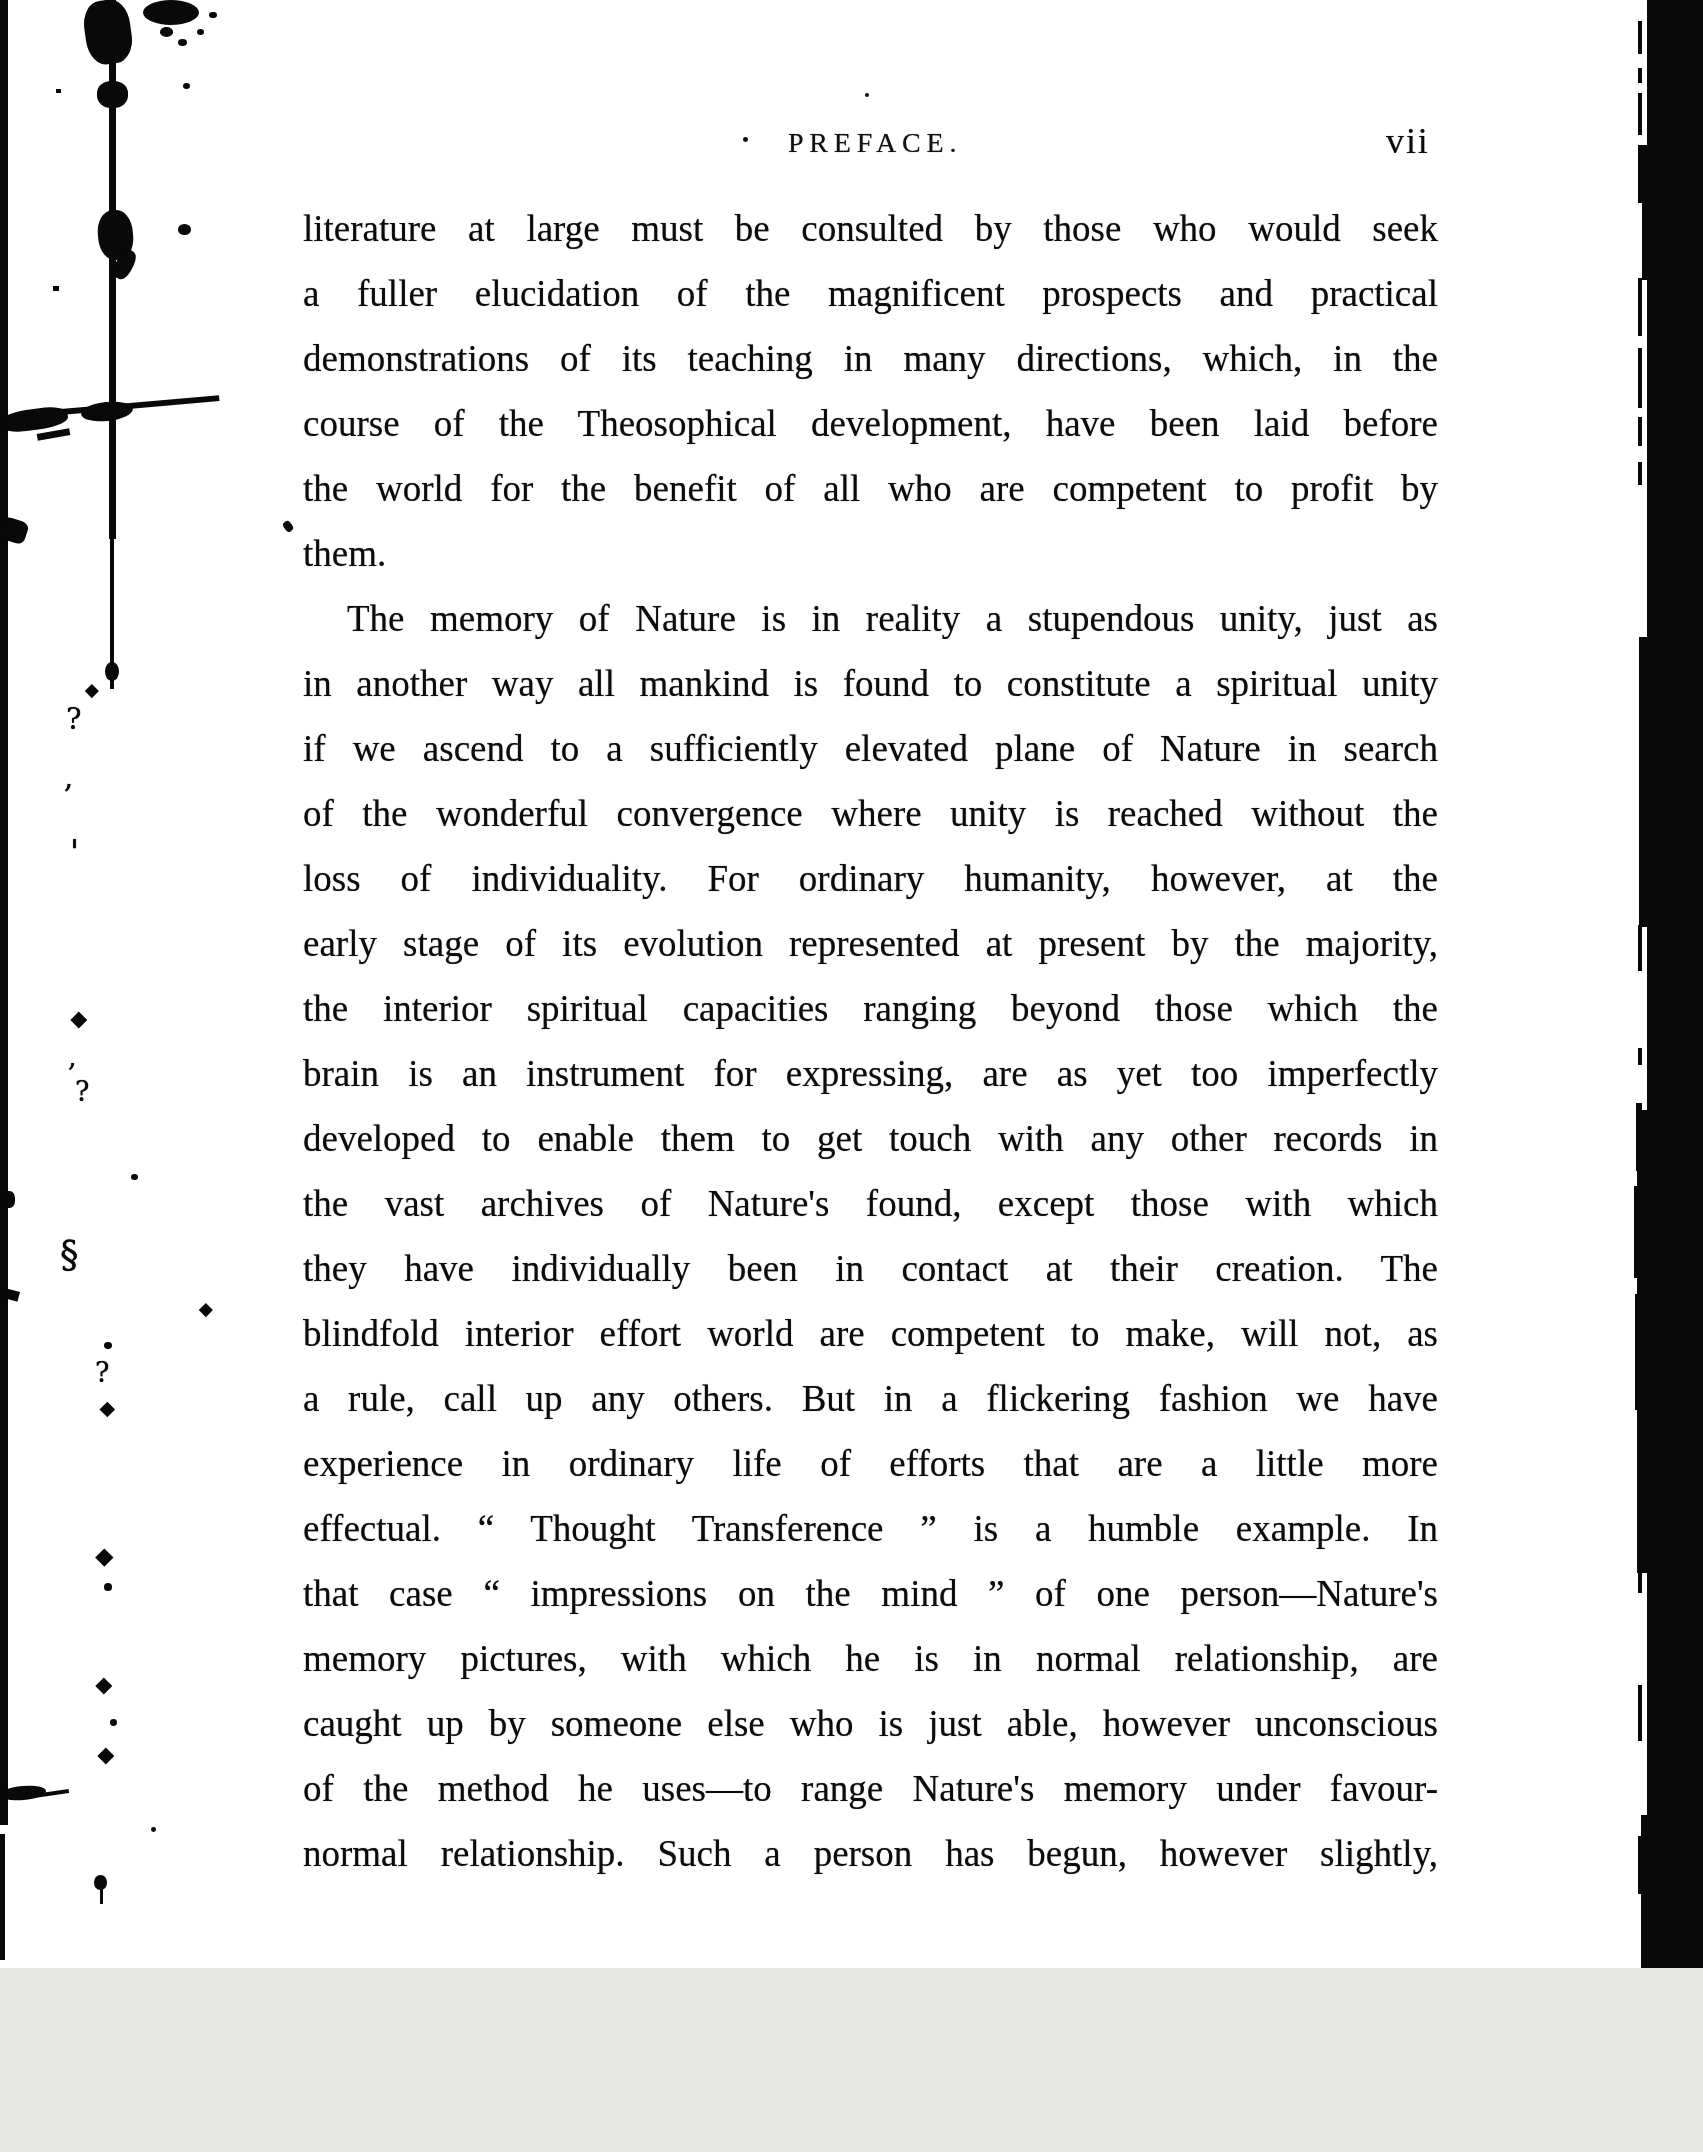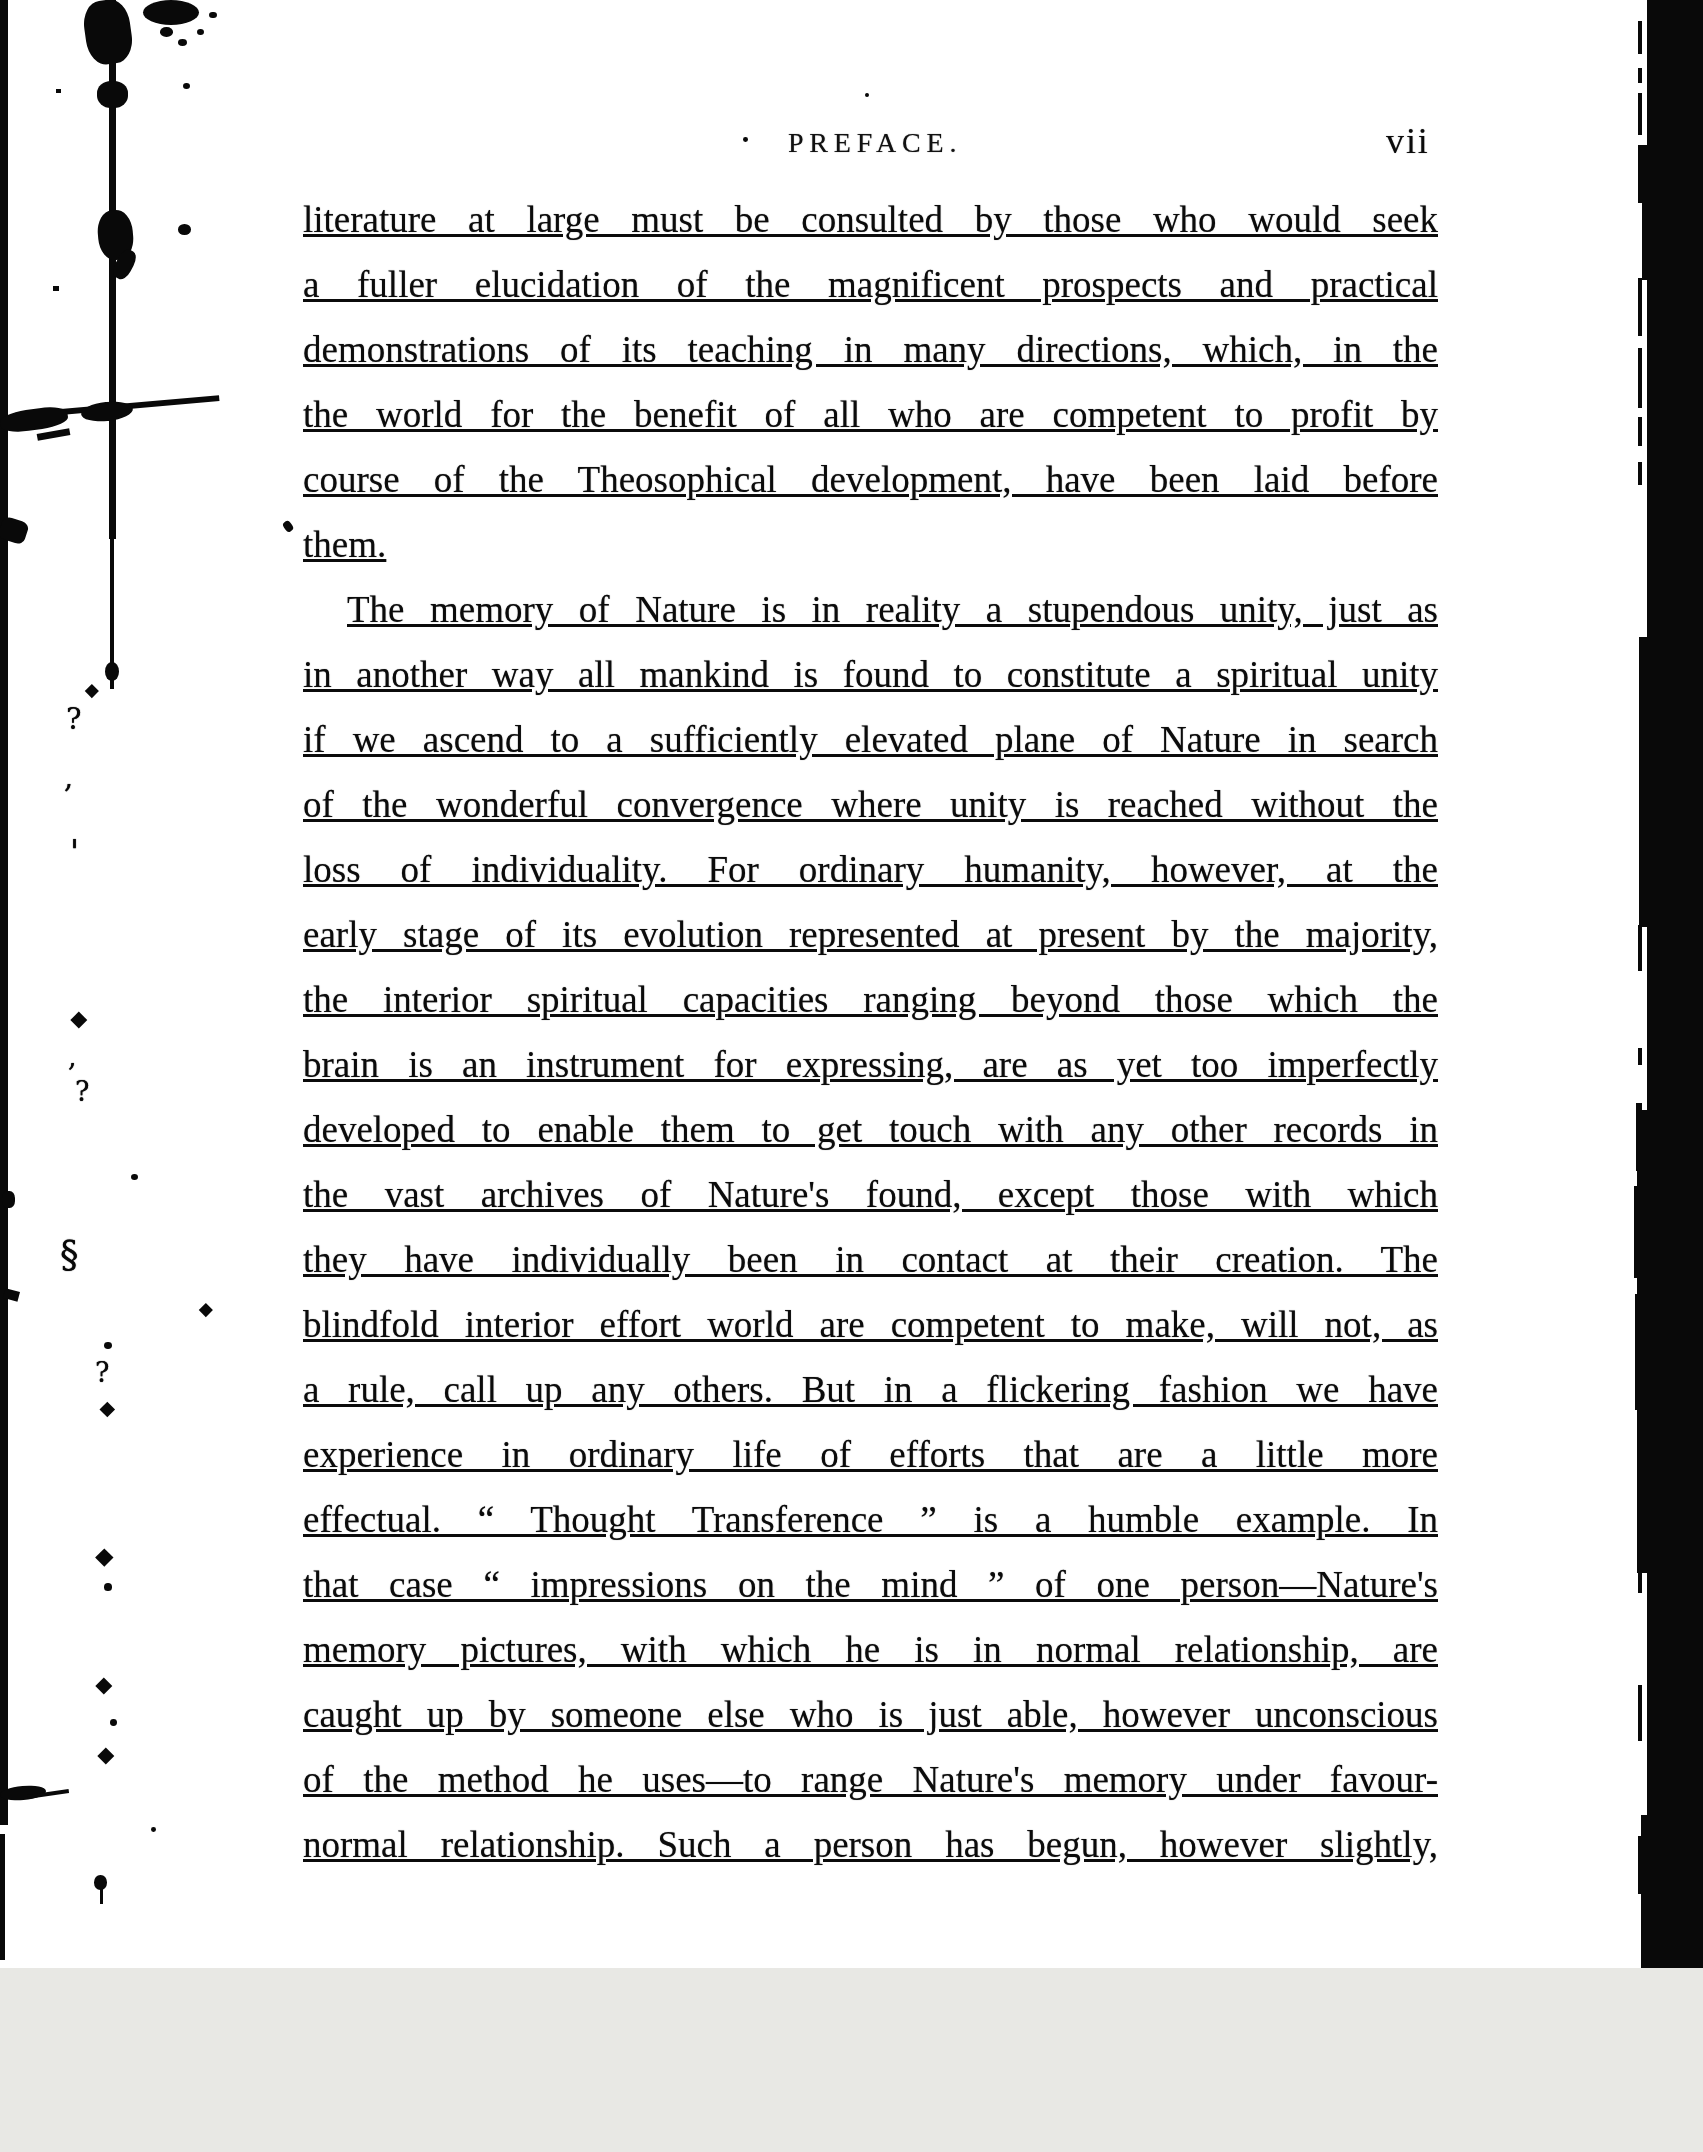--- a/index.html
+++ b/index.html
@@ -19,21 +19,21 @@
     text-shadow:0 0 1px rgba(0,0,0,.6);
     white-space:nowrap;
   }
   .hdr-folio{
     position:absolute;left:1386px;top:120px;
     font-size:36px;letter-spacing:1.9px;color:#0b0b0b;
     text-shadow:0 0 1px rgba(0,0,0,.5);
   }
   
   .textblock{
-    position:absolute;left:303px;top:187px;width:1135px;text-decoration:underline;
+    position:absolute;left:303px;top:196px;width:1135px;
   }
   .tline{
     height:65px;line-height:65px;
     font-size:37px;
     text-align:justify;text-align-last:justify;
     text-justify:inter-word;
     white-space:normal;
     text-shadow:0 0 1px rgba(0,0,0,.55);
     overflow:visible;
   }
@@ -49,22 +49,22 @@
 
 <div class="page">
 
   <div class="hdr-title">PREFACE.</div>
   <div class="hdr-folio">vii</div>
 
   <div class="textblock" id="textblock">
       <div class="tline">literature at large must be consulted by those who would seek</div>
       <div class="tline">a fuller elucidation of the magnificent prospects and practical</div>
       <div class="tline">demonstrations of its teaching in many directions, which, in the</div>
+      <div class="tline">course of the Theosophical development, have been laid before</div>
       <div class="tline">the world for the benefit of all who are competent to profit by</div>
-      <div class="tline">course of the Theosophical development, have been laid before</div>
       <div class="tline nojust">them.</div>
       <div class="tline indent">The memory of Nature is in reality a stupendous unity, just as</div>
       <div class="tline">in another way all mankind is found to constitute a spiritual unity</div>
       <div class="tline">if we ascend to a sufficiently elevated plane of Nature in search</div>
       <div class="tline">of the wonderful convergence where unity is reached without the</div>
       <div class="tline">loss of individuality.  For ordinary humanity, however, at the</div>
       <div class="tline">early stage of its evolution represented at present by the majority,</div>
       <div class="tline">the interior spiritual capacities ranging beyond those which the</div>
       <div class="tline">brain is an instrument for expressing, are as yet too imperfectly</div>
       <div class="tline">developed to enable them to get touch with any other records in</div>

